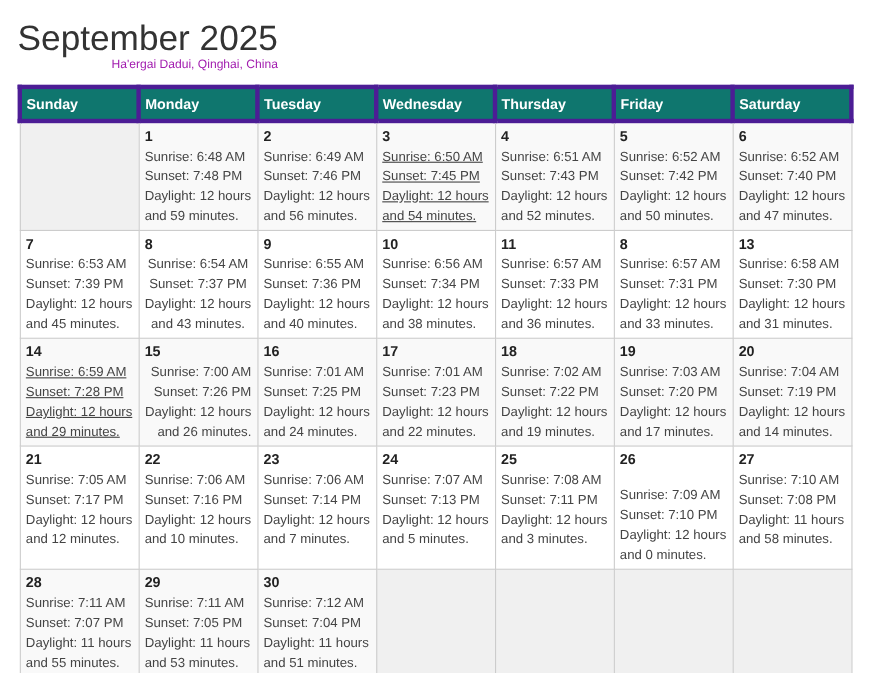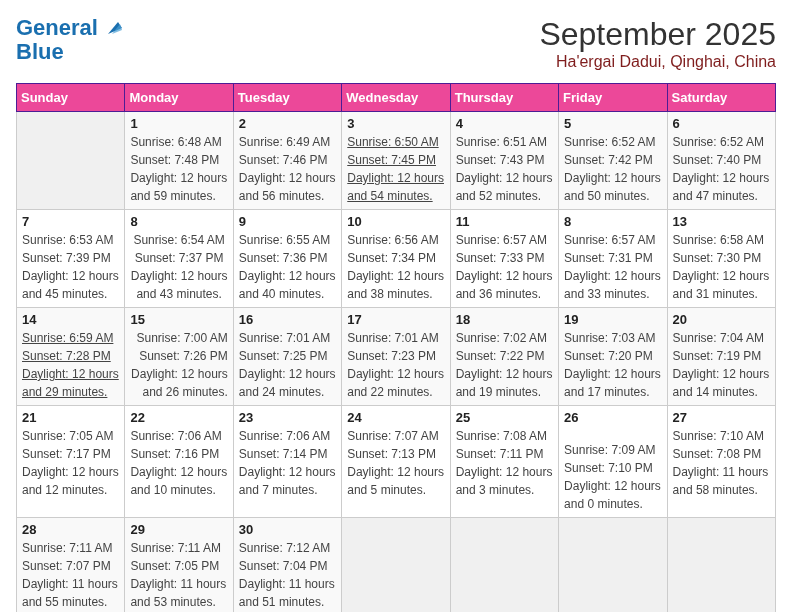--- a/index.html
+++ b/index.html
@@ -31,36 +31,36 @@
     }
     .title-block {
       text-align: right;
     }
     .month-title {
       font-size: 32px;
       color: #333;
       font-weight: normal;
     }
     .subtitle {
-      font-size: 16px;
-      color: #7f1d1d;
+      font-size: 11px;
+      color: #a21caf;
     }
     .calendar {
       width: 100%;
       border-collapse: collapse;
       font-size: 11px;
     }
     .calendar thead th {
-      background-color: #ec4899;
+      background-color: #0f766e;
       color: #fff;
       padding: 6px 4px;
       text-align: left;
       font-size: 13px;
       font-weight: bold;
-      border: 1px solid #4c1d95;
+      border: 4px solid #4c1d95;
     }
     .calendar tbody td {
       border: 1px solid #ccc;
       vertical-align: top;
       padding: 4px 5px;
       width: 108px;
       height: 88px;
       background: #fff;
     }
     .calendar tbody tr:nth-child(odd) td {
@@ -82,32 +82,20 @@
       font-size: 12px;
     }
     .empty-cell {
       background: #f0f0f0 !important;
     }
   </style>
 </head>
 <body>
 
 <div class="header">
-  <div class="logo">
-    <div style="display:flex;flex-direction:column;align-items:flex-start;">
-      <div style="display:flex;align-items:center;">
-        <span class="logo-text"><span>General</span></span>
-        <svg width="22" height="22" viewBox="0 0 22 22" style="margin-left:2px;margin-top:-2px;">
-          <polygon points="8,18 18,6 22,12" fill="#1a6faf"></polygon>
-          <polygon points="12,18 20,8 22,14" fill="#4a9fd4" opacity="0.7"></polygon>
-        </svg>
-      </div>
-      <span class="logo-text" style="color:#1a6faf;font-size:22px;font-weight:bold;">Blue</span>
-    </div>
-  </div>
   <div class="title-block">
     <div class="month-title">September 2025</div>
     <div class="subtitle">Ha'ergai Dadui, Qinghai, China</div>
   </div>
 </div>
 
 <table class="calendar">
   <thead>
     <tr id="header-row">
         <th>Sunday</th>

